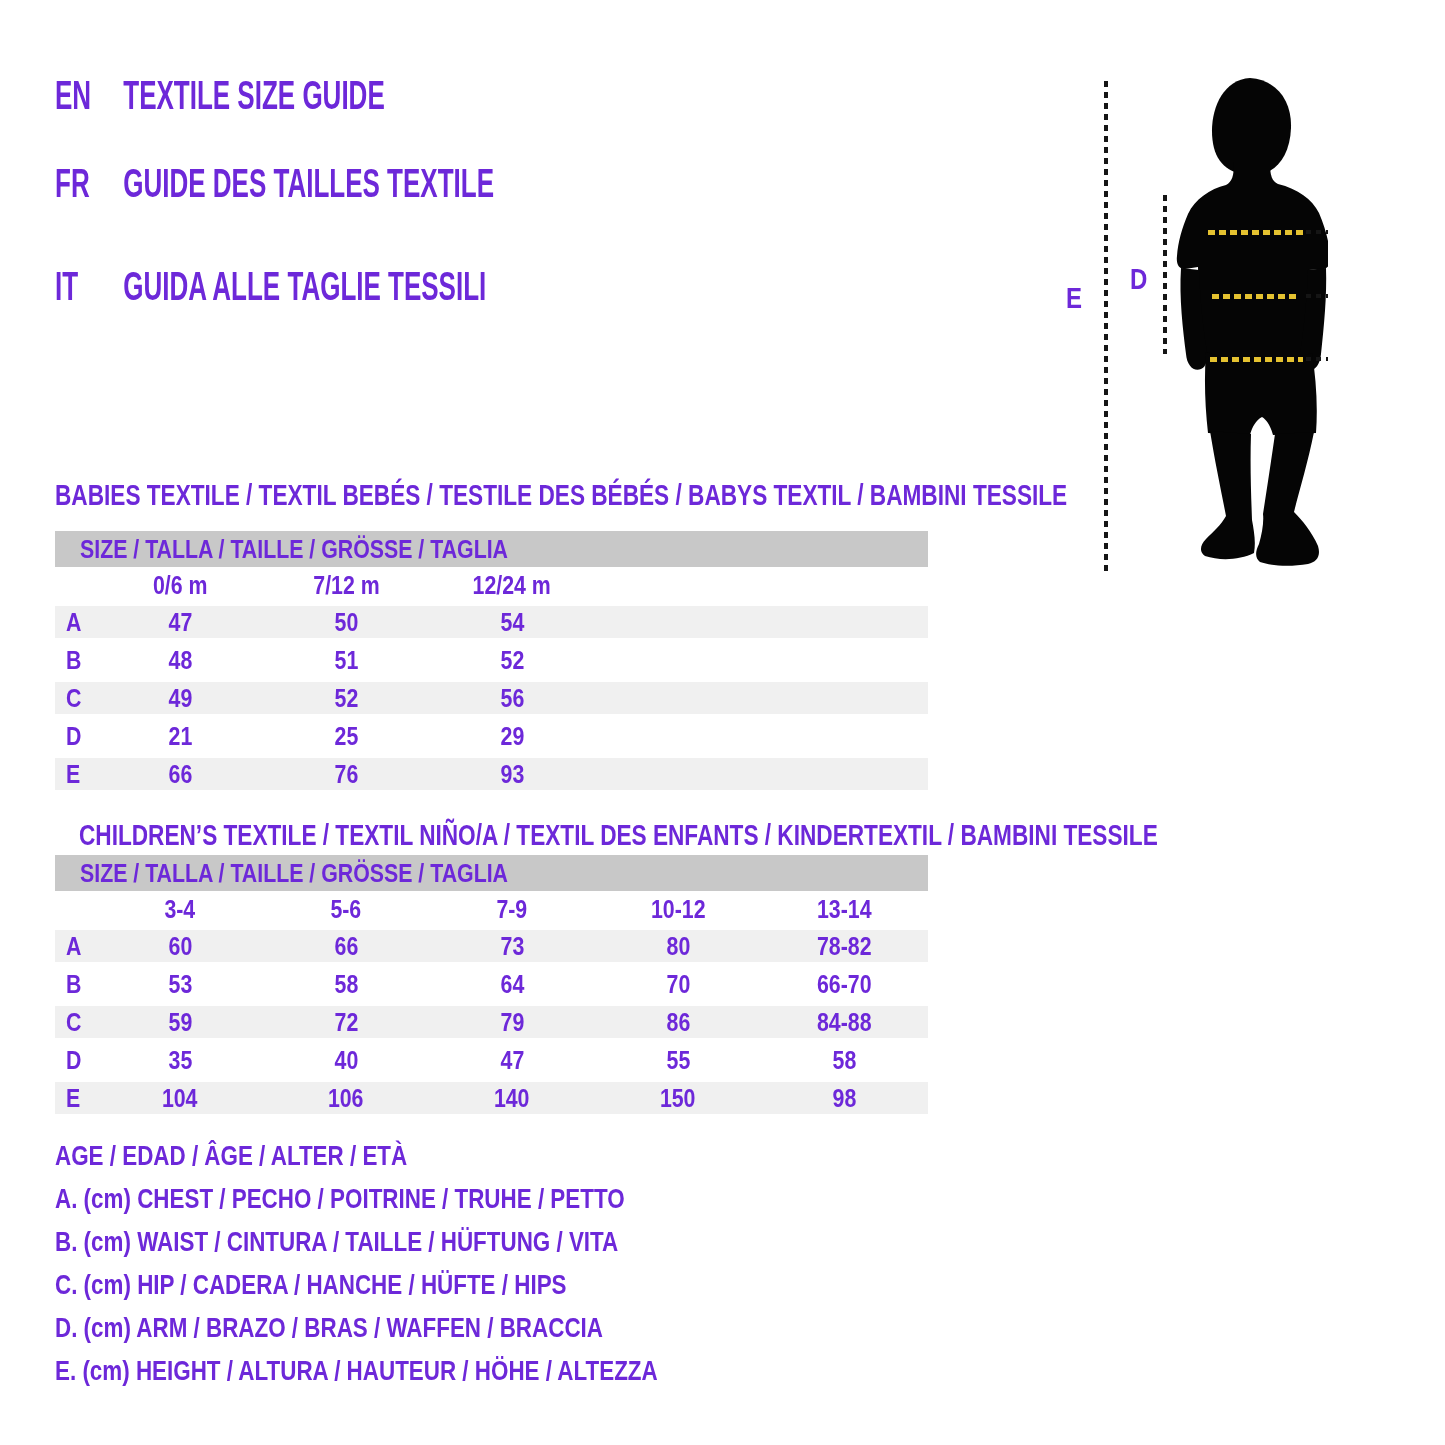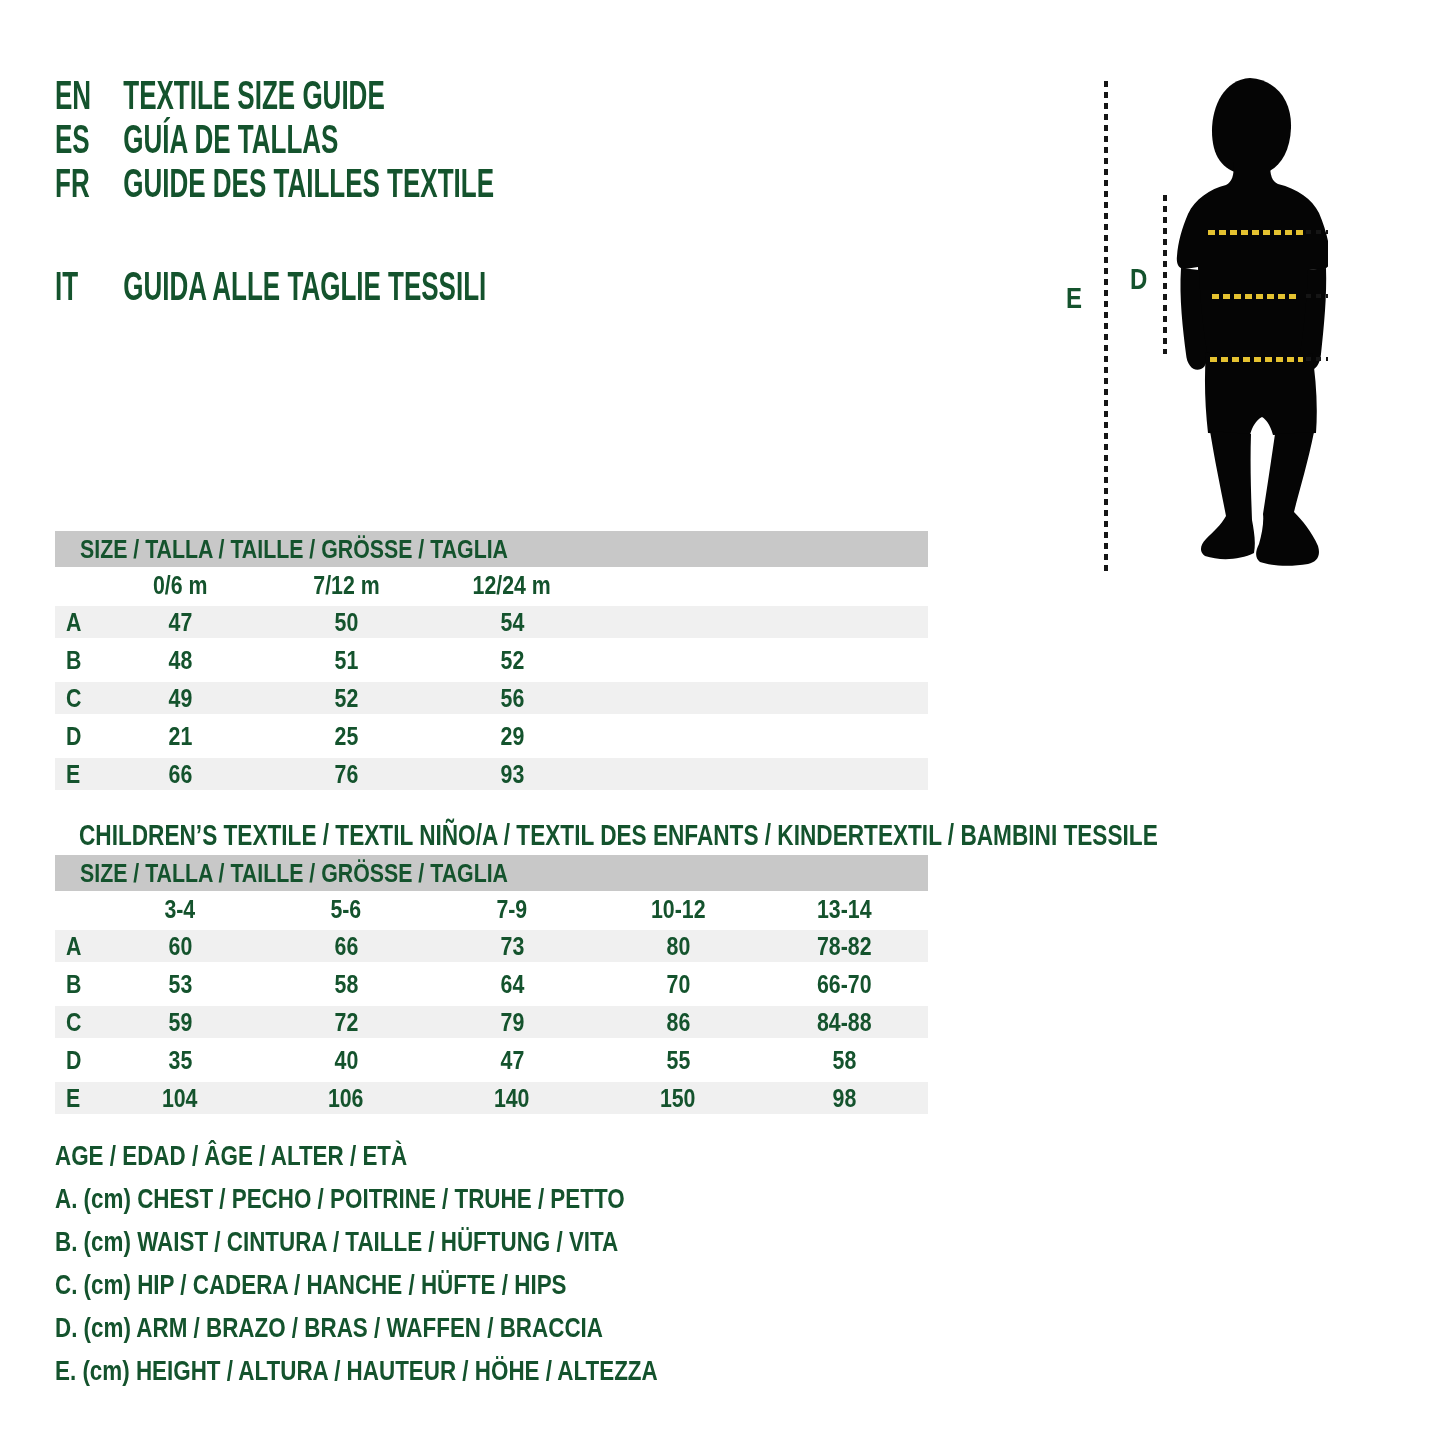--- a/index.html
+++ b/index.html
@@ -1,18 +1,18 @@
 <!DOCTYPE html>
 <html><head>
 <meta charset="utf-8">
 <style>
   html,body { margin:0; padding:0; background:#ffffff; }
   .page {
     position:relative; width:1328px; height:1445px; background:#ffffff;
-    font-family:"Liberation Sans","DejaVu Sans",sans-serif; color:#14532d;
+    font-family:"Liberation Sans","DejaVu Sans",sans-serif; color:#6d28d9;
     overflow:hidden;
   }
   .abs { position:absolute; }
   .cond { display:inline-block; font-weight:700; white-space:nowrap; transform-origin:left center; }
   .t40 { font-size:40px; line-height:44px; transform:scaleX(0.65); }
   .t29 { font-size:29px; line-height:34px; transform:scaleX(0.78); }
   .t28 { font-size:28px; line-height:34px; transform:scaleX(0.80); }
   .t30 { font-size:30px; line-height:30px; transform:scaleX(0.80); }
   .t26 { font-size:26px; transform:scaleX(0.82); }
   .tc  { transform-origin:center center; }
@@ -38,23 +38,20 @@
   .legend-line { position:absolute; left:0; height:34px; }
 </style>
 </head>
 <body>
 
 <div class="page">
 
   <div class="abs" style="left:55px; top:73px; width:700px; height:230px;">
     <div class="title-row" style="top:0px">
       <span class="cond t40"><span class="code">EN</span><span>TEXTILE SIZE GUIDE</span></span>
-    </div>
-    <div class="title-row" style="top:44px">
-      <span class="cond t40"><span class="code">ES</span><span>GUÍA DE TALLAS</span></span>
     </div>
     <div class="title-row" style="top:88px">
       <span class="cond t40"><span class="code">FR</span><span>GUIDE DES TAILLES TEXTILE</span></span>
     </div>
     <div class="title-row" style="top:191px">
       <span class="cond t40"><span class="code">IT</span><span>GUIDA ALLE TAGLIE TESSILI</span></span>
     </div>
   </div>
 
   <svg class="abs" style="left:1150px; top:70px;" width="210" height="500" viewBox="0 0 210 500" aria-hidden="true">
@@ -80,20 +77,23 @@
 
   <div class="abs hdash" style="left:1210px; top:357px; width:93px;"></div>
   <div class="abs hdots" style="left:1306px; top:357px; width:58px;"></div>
 
   <div class="abs" style="left:1374px; top:217px;"><span class="cond t30">A</span></div>
   <div class="abs" style="left:1374px; top:280px;"><span class="cond t30">B</span></div>
   <div class="abs" style="left:1374px; top:344px;"><span class="cond t30">C</span></div>
   <div class="abs" style="left:1130px; top:264px;"><span class="cond t30">D</span></div>
   <div class="abs" style="left:1066px; top:283px;"><span class="cond t30">E</span></div>
 
+  <div class="abs" style="left:55px; top:478px;">
+    <span class="cond t29">BABIES TEXTILE / TEXTIL BEBÉS / TESTILE DES BÉBÉS / BABYS TEXTIL / BAMBINI TESSILE</span>
+  </div>
 
   <div class="abs size-table" style="left:55px; top:531px;">
     <div class="size-bar">
       <span class="cond t26">SIZE / TALLA / TAILLE / GRÖSSE / TAGLIA</span>
     </div>
     <div class="t-row head">
       <div class="lbl-cell"></div>
       <div class="cell">
           <span class="cond t26 tc">0/6 m</span>
         </div>

